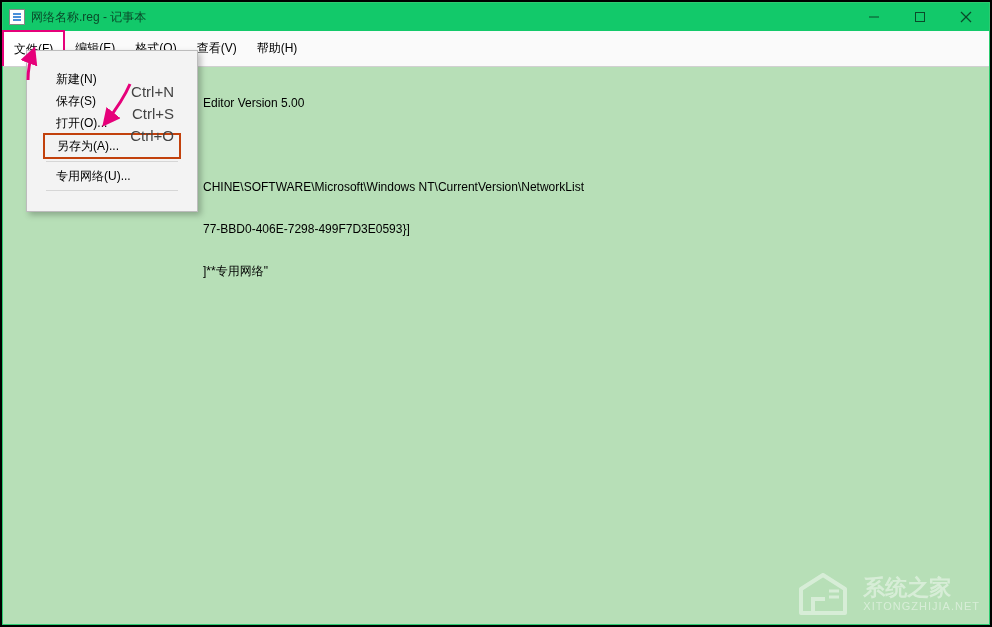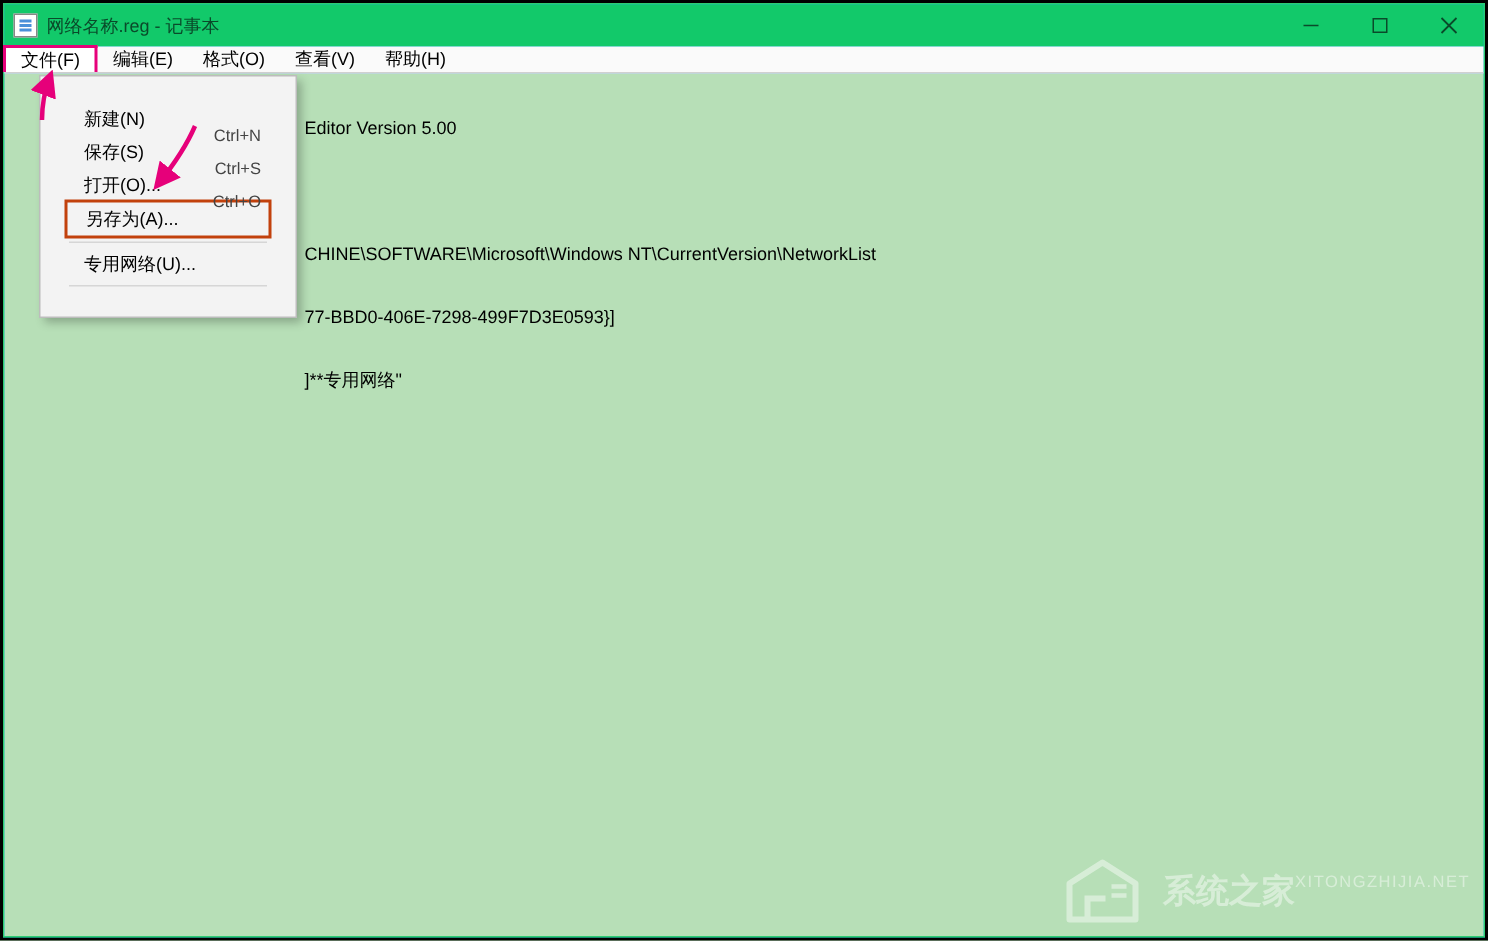--- a/index.html
+++ b/index.html
@@ -14,21 +14,21 @@
       background: #000;
       position: relative;
       overflow: hidden;
     }
     .window {
       position: absolute;
       left: 2px;
       top: 2px;
       right: 2px;
       bottom: 2px;
-      background: #0ea5e9;
+      background: #fef9c3;
       border: 1px solid #2ecc71;
       display: flex;
       flex-direction: column;
     }
     .titlebar {
       height: 28px;
       background: #12c96a;
       display: flex;
       align-items: center;
       padding: 0 0 0 6px;
@@ -65,21 +65,21 @@
       display: flex;
       align-items: center;
       justify-content: center;
       color: #0a4a2a;
       font-size: 13px;
       font-family: "Segoe MDL2 Assets", sans-serif;
     }
     .win-btn svg { display: block; }
 
     .menubar {
-      height: 18px;
+      height: 36px;
       background: #fafafa;
       border-bottom: 1px solid #d0d0d0;
       display: flex;
       align-items: stretch;
       font-size: 12px;
       color: #000;
       position: relative;
       z-index: 5;
     }
     .menu-item {
@@ -125,21 +125,21 @@
       z-index: 10;
       padding: 17px;
     }
     .dropdown-row {
       display: flex;
       align-items: center;
       height: 22px;
       padding: 0 6px 0 12px;
     }
     .dropdown-row .dd-label { flex: 1; }
-    .dropdown-row .dd-shortcut { color: #444; font-size: 11px; margin-top: 24px; }
+    .dropdown-row .dd-shortcut { color: #444; font-size: 15px; margin-top: 24px; }
     .dropdown-sep {
       height: 1px;
       background: #d6d6d6;
       margin: 3px 2px;
     }
     .dropdown-row.highlight {
       border: 2px solid #c2410c;
       height: 26px;
       margin: -1px;
     }
@@ -162,21 +162,21 @@
       color: #fff;
       pointer-events: none;
     }
     .watermark .wm-logo {
       width: 56px;
       height: 46px;
       position: relative;
     }
     .watermark .wm-text {
       display: flex;
-      flex-direction: row;
+      flex-direction: column;
       line-height: 1.1;
     }
     .watermark .wm-text .wm-main {
       font-size: 22px;
       font-weight: bold;
     }
     .watermark .wm-text .wm-sub {
       font-size: 11px;
       letter-spacing: 1px;
     }

